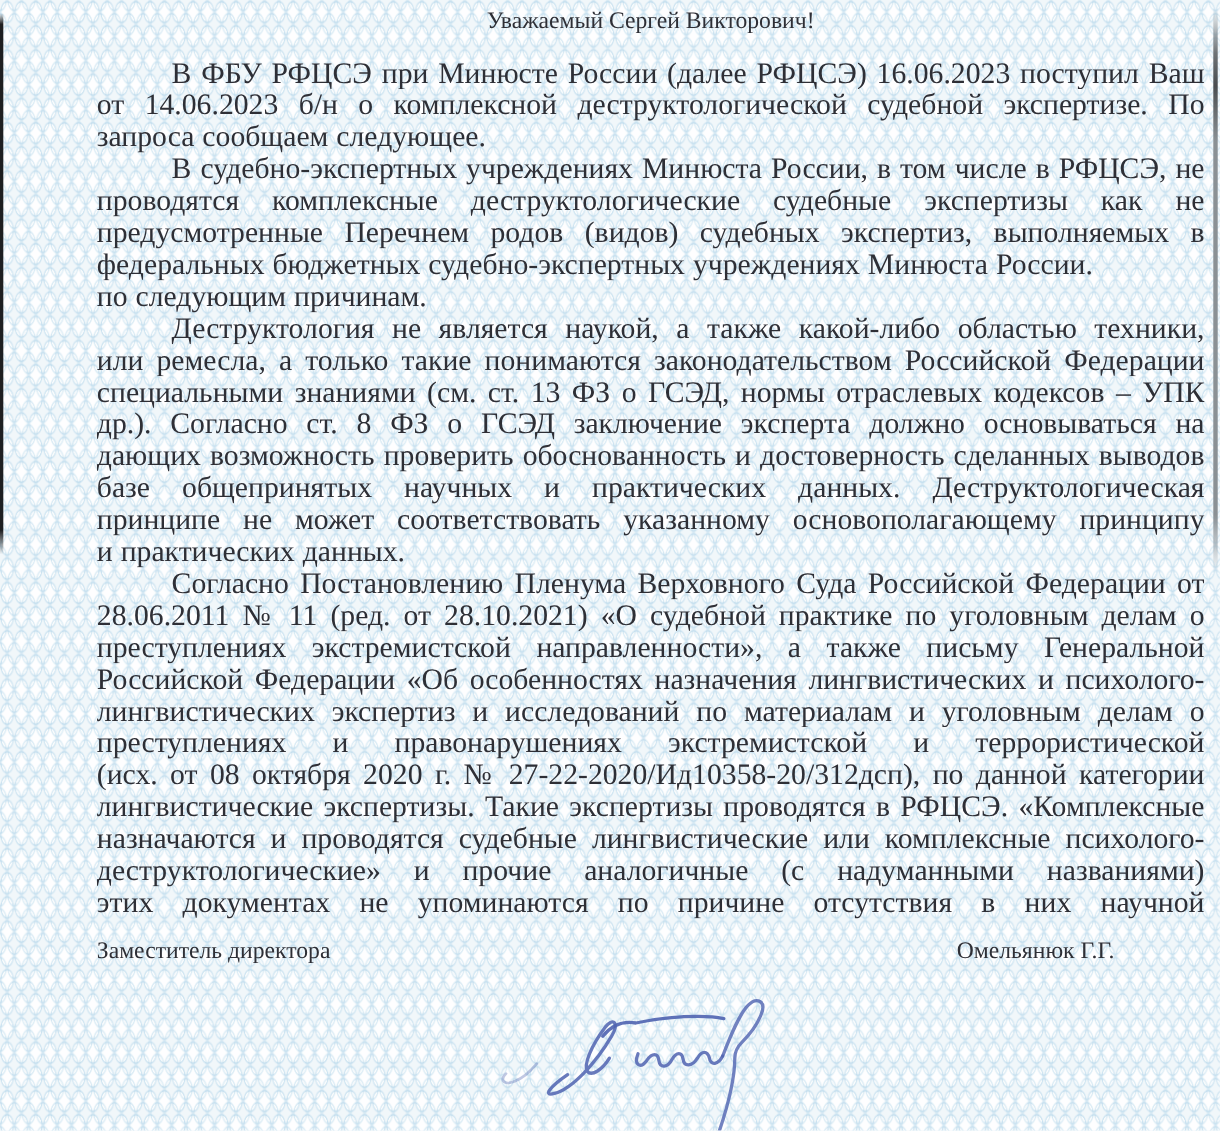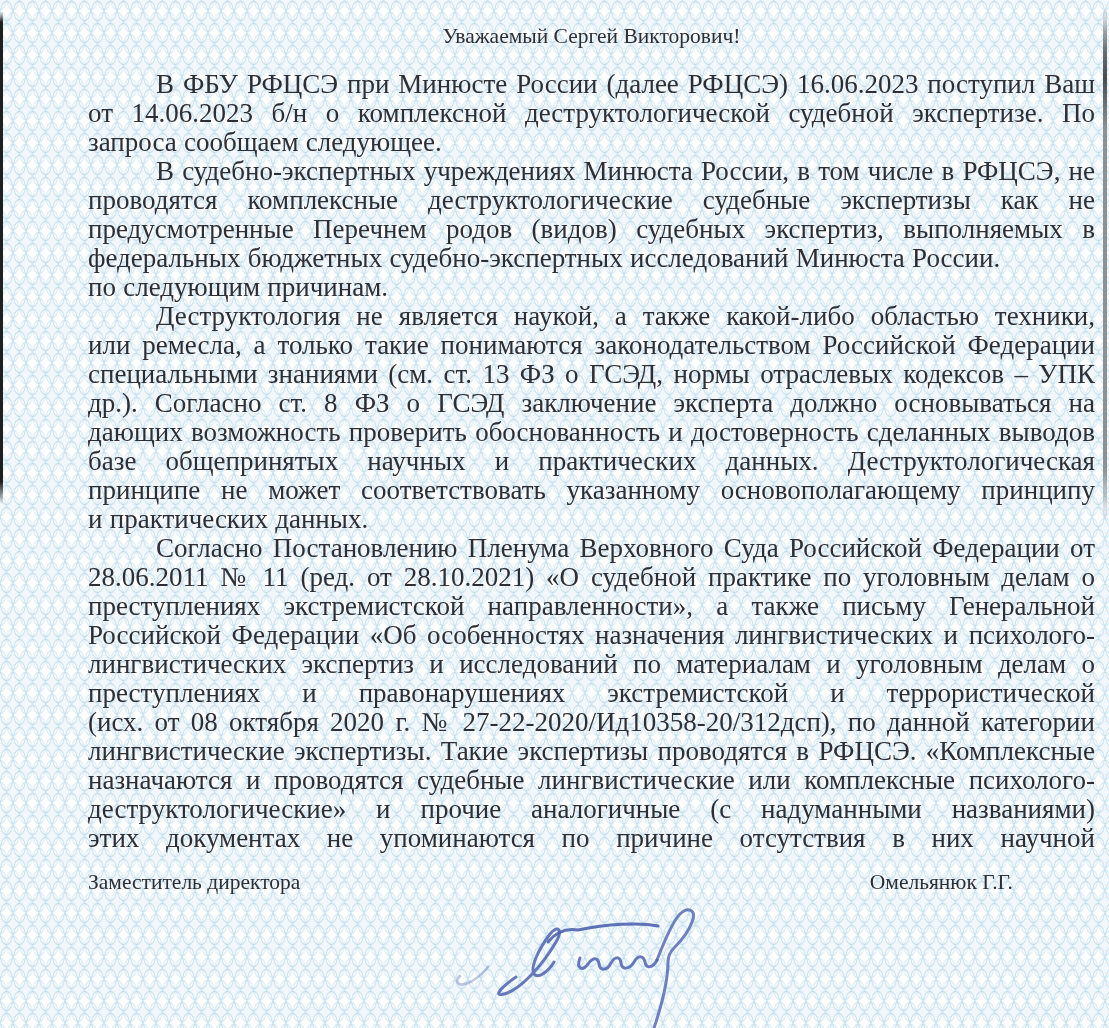--- a/index.html
+++ b/index.html
@@ -23,21 +23,21 @@
   
   .edge-left {
     position: absolute; left: 0; top: 12px; width: 3px; height: 492px;
     background: linear-gradient(to bottom, rgba(30,31,33,0) 0, #1e1f21 10px, #1e1f21 470px, rgba(30,31,33,0) 100%);
   }
   .edge-right {
     position: absolute; right: 2px; top: 8px; width: 4px; height: 512px;
     background: linear-gradient(to bottom, rgba(120,125,128,0) 0, #6f7477 40px, #4a4d50 70px, #8b9195 120px, #8b9195 460px, rgba(139,145,149,0) 100%);
   }
   .content {
-    position: absolute; left: 88px; top: 22px; width: 1007px;
+    position: absolute; left: 88px; top: 4px; width: 1007px;
   }
   .title {
     text-align: center;
     font-size: 21.5px; line-height: 29px; height: 29px;
     margin-bottom: 19px;
   }
   .para { margin: 0; }
   .line {
     font-size: 27px; line-height: 29px; height: 29px; overflow: hidden;
     text-align: justify; text-align-last: justify;
@@ -69,21 +69,21 @@
     <div id="paragraphs">
         <div class="para">
           <div class="line first">В ФБУ РФЦСЭ при Минюсте России (далее РФЦСЭ) 16.06.2023 поступил Ваш запрос</div>
           <div class="line">от 14.06.2023 б/н о комплексной деструктологической судебной экспертизе. По существу</div>
           <div class="line last">запроса сообщаем следующее.</div>
         </div>
         <div class="para">
           <div class="line first">В судебно-экспертных учреждениях Минюста России, в том числе в РФЦСЭ, не</div>
           <div class="line">проводятся комплексные деструктологические судебные экспертизы как не</div>
           <div class="line">предусмотренные Перечнем родов (видов) судебных экспертиз, выполняемых в</div>
-          <div class="line last">федеральных бюджетных судебно-экспертных исследований Минюста России.</div>
+          <div class="line last">федеральных бюджетных судебно-экспертных учреждениях Минюста России.</div>
         </div>
         <div class="para">
           <div class="line last">по следующим причинам.</div>
         </div>
         <div class="para">
           <div class="line first">Деструктология не является наукой, а также какой-либо областью техники, искусства</div>
           <div class="line">или ремесла, а только такие понимаются законодательством Российской Федерации под</div>
           <div class="line">специальными знаниями (см. ст. 13 ФЗ о ГСЭД, нормы отраслевых кодексов – УПК РФ и</div>
           <div class="line">др.). Согласно ст. 8 ФЗ о ГСЭД заключение эксперта должно основываться на положениях,</div>
           <div class="line">дающих возможность проверить обоснованность и достоверность сделанных выводов на</div>

